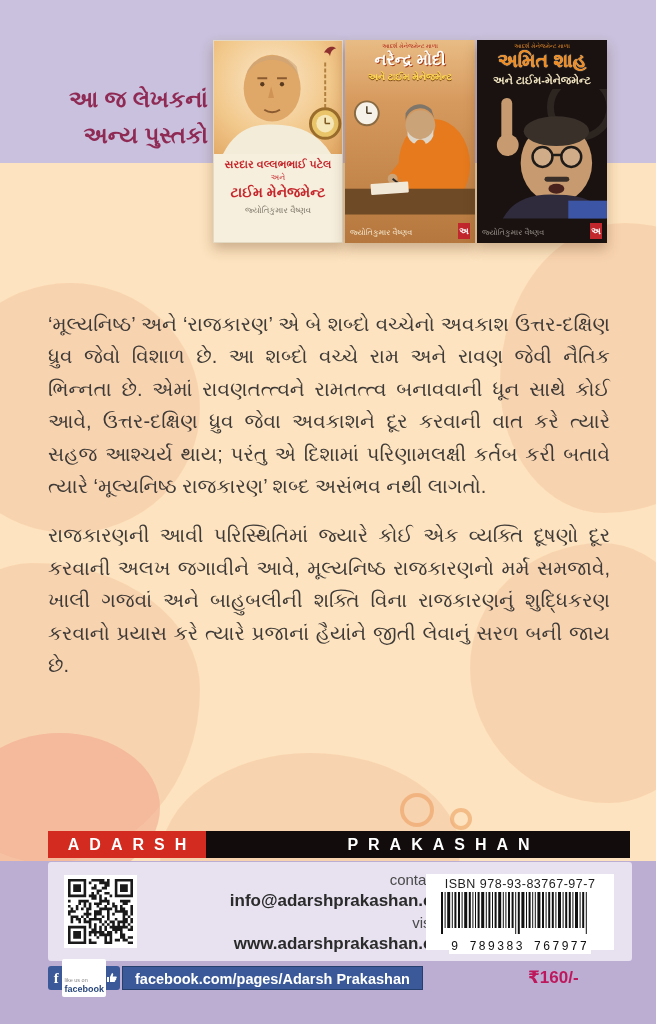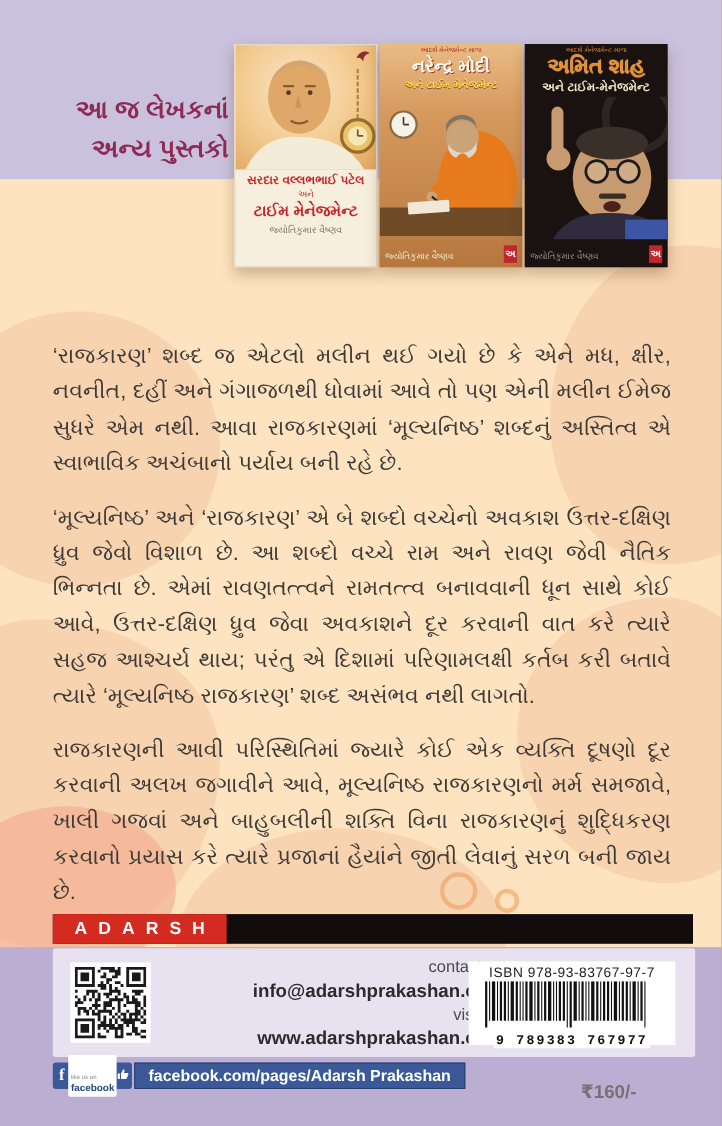--- a/index.html
+++ b/index.html
@@ -68,33 +68,33 @@
   .qr{position:absolute;left:16px;top:13px;width:73px;height:73px;background:#fff;padding:4px;}
   .qr svg{width:100%;height:100%;display:block;}
   .contact-block{position:absolute;left:110px;top:8px;width:300px;text-align:right;color:#4a4a4a;}
   .contact-block .lbl{font-size:15px;line-height:1.35;}
   .contact-block .lnk{font-size:17px;font-weight:bold;color:#2b2b2b;line-height:1.35;}
   .isbn-box{position:absolute;left:378px;top:12px;width:188px;height:76px;background:#fff;
     text-align:center;padding-top:3px;}
   .isbn-label{font-size:12.5px;color:#1d1d1d;letter-spacing:.5px;}
   .isbn-box svg{display:block;margin:1px auto 0;}
   .isbn-digits{font-family:"Liberation Mono","DejaVu Sans Mono",monospace;
-    font-size:12px;letter-spacing:2px;color:#111;margin-top:-14px;background:#fff;display:inline-block;padding:0 2px;font-weight:bold;}
+    font-size:12px;letter-spacing:2px;color:#111;margin-top:-14px;background:#fff;display:inline-block;padding:0 2px;}
 
   
   .fb-badge{position:absolute;left:48px;top:966px;width:72px;height:24px;background:#3b5998;
     border-radius:3px;display:flex;align-items:center;padding:2px;}
   .fb-f{color:#fff;font-weight:bold;font-size:15px;width:14px;text-align:center;font-family:"Liberation Serif","DejaVu Serif",serif;}
   .fb-mid{background:#fff;border-radius:2px;height:18px;flex:1;padding:19px 2px;line-height:1;}
   .fb-like{font-size:5.5px;color:#888;display:block;}
   .fb-word{font-size:9px;font-weight:bold;color:#29487d;display:block;margin-top:1px;}
   .fb-thumb{width:13px;text-align:center;}
   .fb-strip{position:absolute;left:122px;top:966px;height:24px;background:#3b5998;color:#fff;
     font-weight:bold;font-size:14.5px;line-height:24px;padding:0 12px;border:1px solid #26406e;}
-  .price{position:absolute;left:528px;top:967px;font-size:17px;font-weight:bold;color:#737373;margin-top:16px;}
+  .price{position:absolute;left:528px;top:967px;font-size:17px;font-weight:bold;color:#be185d;}
 </style>
 </head>
 <body>
 
 <div class="cover">
 
   <div class="band-top"></div>
   <div class="band-mid">
     <div class="blob" style="left:-60px;top:120px;width:260px;height:250px;border-radius:50%;"></div>
     <div class="blob" style="left:500px;top:60px;width:260px;height:290px;border-radius:48% 52% 60% 40%/55% 45% 55% 45%;"></div>
@@ -182,28 +182,30 @@
           <path d="M26 130 q14-26 54-24 q42 0 50 24z" fill="#2f2a3c"></path>
           <rect x="92" y="112" width="39" height="18" fill="#3c55a5"></rect>
         </svg>
       </div>
       <div class="author">જ્યોતિકુમાર વૈષ્ણવ</div>
       <div class="logo-sq">અ</div>
     </div>
   </div>
 
   <div class="body-text">
-    <p>‘રાજકારણ’ શબ્દ જ એટલો મલીન થઈ ગયો છે કે એને મધ, ક્ષીર, નવનીત, દહીં અને ગંગાજળથી ધોવામાં આવે તો પણ એની મલીન ઈમેજ સુધરે એમ નથી. આવા રાજકારણમાં ‘મૂલ્યનિષ્ઠ’ શબ્દનું અસ્તિત્વ એ સ્વાભાવિક અચંબાનો પર્યાય બની રહે છે.</p>
     <p>‘મૂલ્યનિષ્ઠ’ અને ‘રાજકારણ’ એ બે શબ્દો વચ્ચેનો અવકાશ ઉત્તર-દક્ષિણ ધ્રુવ જેવો વિશાળ છે. આ શબ્દો વચ્ચે રામ અને રાવણ જેવી નૈતિક ભિન્નતા છે. એમાં રાવણતત્ત્વને રામતત્ત્વ બનાવવાની ધૂન સાથે કોઈ આવે, ઉત્તર-દક્ષિણ ધ્રુવ જેવા અવકાશને દૂર કરવાની વાત કરે ત્યારે સહજ આશ્ચર્ય થાય; પરંતુ એ દિશામાં પરિણામલક્ષી કર્તબ કરી બતાવે ત્યારે ‘મૂલ્યનિષ્ઠ રાજકારણ’ શબ્દ અસંભવ નથી લાગતો.</p>
     <p>રાજકારણની આવી પરિસ્થિતિમાં જ્યારે કોઈ એક વ્યક્તિ દૂષણો દૂર કરવાની અલખ જગાવીને આવે, મૂલ્યનિષ્ઠ રાજકારણનો મર્મ સમજાવે, ખાલી ગજવાં અને બાહુબલીની શક્તિ વિના રાજકારણનું શુદ્ધિકરણ કરવાનો પ્રયાસ કરે ત્યારે પ્રજાનાં હૈયાંને જીતી લેવાનું સરળ બની જાય છે.</p>
   </div>
 
   <div class="pub-bar">
     <div class="pub-red">
       <span>ADARSH</span>
+    </div>
+    <div class="pub-black">
+      <span>PRAKASHAN</span>
     </div>
   </div>
 
   <div class="panel">
     <div class="qr">
       <svg id="qr-svg" viewBox="0 0 100 100">
           <path d="M36 0h4v4h-4zM40 0h4v4h-4zM44 0h4v4h-4zM48 0h4v4h-4zM52 0h4v4h-4zM60 0h4v4h-4zM32 4h4v4h-4zM48 4h4v4h-4zM52 4h4v4h-4zM56 4h4v4h-4zM60 4h4v4h-4zM40 8h4v4h-4zM56 8h4v4h-4zM60 8h4v4h-4zM36 12h4v4h-4zM40 12h4v4h-4zM52 12h4v4h-4zM56 12h4v4h-4zM44 16h4v4h-4zM48 16h4v4h-4zM36 20h4v4h-4zM44 20h4v4h-4zM56 20h4v4h-4zM60 20h4v4h-4zM32 24h4v4h-4zM36 24h4v4h-4zM40 24h4v4h-4zM48 24h4v4h-4zM64 24h4v4h-4zM36 28h4v4h-4zM40 28h4v4h-4zM48 28h4v4h-4zM56 28h4v4h-4zM0 32h4v4h-4zM16 32h4v4h-4zM20 32h4v4h-4zM24 32h4v4h-4zM28 32h4v4h-4zM48 32h4v4h-4zM52 32h4v4h-4zM56 32h4v4h-4zM60 32h4v4h-4zM80 32h4v4h-4zM84 32h4v4h-4zM88 32h4v4h-4zM92 32h4v4h-4zM16 36h4v4h-4zM24 36h4v4h-4zM32 36h4v4h-4zM40 36h4v4h-4zM44 36h4v4h-4zM48 36h4v4h-4zM60 36h4v4h-4zM68 36h4v4h-4zM84 36h4v4h-4zM88 36h4v4h-4zM0 40h4v4h-4zM12 40h4v4h-4zM24 40h4v4h-4zM32 40h4v4h-4zM44 40h4v4h-4zM56 40h4v4h-4zM68 40h4v4h-4zM72 40h4v4h-4zM80 40h4v4h-4zM96 40h4v4h-4zM4 44h4v4h-4zM12 44h4v4h-4zM20 44h4v4h-4zM28 44h4v4h-4zM32 44h4v4h-4zM48 44h4v4h-4zM52 44h4v4h-4zM56 44h4v4h-4zM60 44h4v4h-4zM64 44h4v4h-4zM72 44h4v4h-4zM80 44h4v4h-4zM84 44h4v4h-4zM96 44h4v4h-4zM0 48h4v4h-4zM4 48h4v4h-4zM8 48h4v4h-4zM28 48h4v4h-4zM40 48h4v4h-4zM44 48h4v4h-4zM48 48h4v4h-4zM60 48h4v4h-4zM72 48h4v4h-4zM76 48h4v4h-4zM80 48h4v4h-4zM84 48h4v4h-4zM88 48h4v4h-4zM96 48h4v4h-4zM0 52h4v4h-4zM24 52h4v4h-4zM28 52h4v4h-4zM32 52h4v4h-4zM40 52h4v4h-4zM44 52h4v4h-4zM48 52h4v4h-4zM60 52h4v4h-4zM68 52h4v4h-4zM84 52h4v4h-4zM88 52h4v4h-4zM96 52h4v4h-4zM4 56h4v4h-4zM8 56h4v4h-4zM12 56h4v4h-4zM20 56h4v4h-4zM28 56h4v4h-4zM40 56h4v4h-4zM52 56h4v4h-4zM60 56h4v4h-4zM84 56h4v4h-4zM92 56h4v4h-4zM4 60h4v4h-4zM12 60h4v4h-4zM16 60h4v4h-4zM24 60h4v4h-4zM32 60h4v4h-4zM36 60h4v4h-4zM40 60h4v4h-4zM44 60h4v4h-4zM48 60h4v4h-4zM60 60h4v4h-4zM72 60h4v4h-4zM84 60h4v4h-4zM88 60h4v4h-4zM96 60h4v4h-4zM4 64h4v4h-4zM16 64h4v4h-4zM24 64h4v4h-4zM28 64h4v4h-4zM32 64h4v4h-4zM48 64h4v4h-4zM56 64h4v4h-4zM64 64h4v4h-4zM68 64h4v4h-4zM76 64h4v4h-4zM80 64h4v4h-4zM84 64h4v4h-4zM88 64h4v4h-4zM96 64h4v4h-4zM32 68h4v4h-4zM40 68h4v4h-4zM52 68h4v4h-4zM60 68h4v4h-4zM68 68h4v4h-4zM76 68h4v4h-4zM84 68h4v4h-4zM92 68h4v4h-4zM32 72h4v4h-4zM40 72h4v4h-4zM48 72h4v4h-4zM56 72h4v4h-4zM64 72h4v4h-4zM68 72h4v4h-4zM72 72h4v4h-4zM76 72h4v4h-4zM80 72h4v4h-4zM84 72h4v4h-4zM88 72h4v4h-4zM96 72h4v4h-4zM36 76h4v4h-4zM40 76h4v4h-4zM48 76h4v4h-4zM56 76h4v4h-4zM68 76h4v4h-4zM72 76h4v4h-4zM76 76h4v4h-4zM80 76h4v4h-4zM92 76h4v4h-4zM96 76h4v4h-4zM32 80h4v4h-4zM36 80h4v4h-4zM40 80h4v4h-4zM44 80h4v4h-4zM48 80h4v4h-4zM52 80h4v4h-4zM60 80h4v4h-4zM64 80h4v4h-4zM72 80h4v4h-4zM80 80h4v4h-4zM32 84h4v4h-4zM40 84h4v4h-4zM48 84h4v4h-4zM52 84h4v4h-4zM56 84h4v4h-4zM60 84h4v4h-4zM64 84h4v4h-4zM80 84h4v4h-4zM84 84h4v4h-4zM44 88h4v4h-4zM56 88h4v4h-4zM64 88h4v4h-4zM80 88h4v4h-4zM84 88h4v4h-4zM92 88h4v4h-4zM96 88h4v4h-4zM32 92h4v4h-4zM56 92h4v4h-4zM64 92h4v4h-4zM72 92h4v4h-4zM76 92h4v4h-4zM84 92h4v4h-4zM88 92h4v4h-4zM32 96h4v4h-4zM36 96h4v4h-4zM40 96h4v4h-4zM56 96h4v4h-4zM60 96h4v4h-4zM64 96h4v4h-4zM92 96h4v4h-4zM96 96h4v4h-4zM0 0h28v28h-28zM72 0h28v28h-28zM0 72h28v28h-28z" fill="#1a1a1a"></path>
           <path d="M4 4h20v20h-20z M8 8h12v12h-12zM76 4h20v20h-20z M80 8h12v12h-12zM4 76h20v20h-20z M8 80h12v12h-12z" fill="#fff" fill-rule="evenodd"></path>
         </svg>
     </div>

